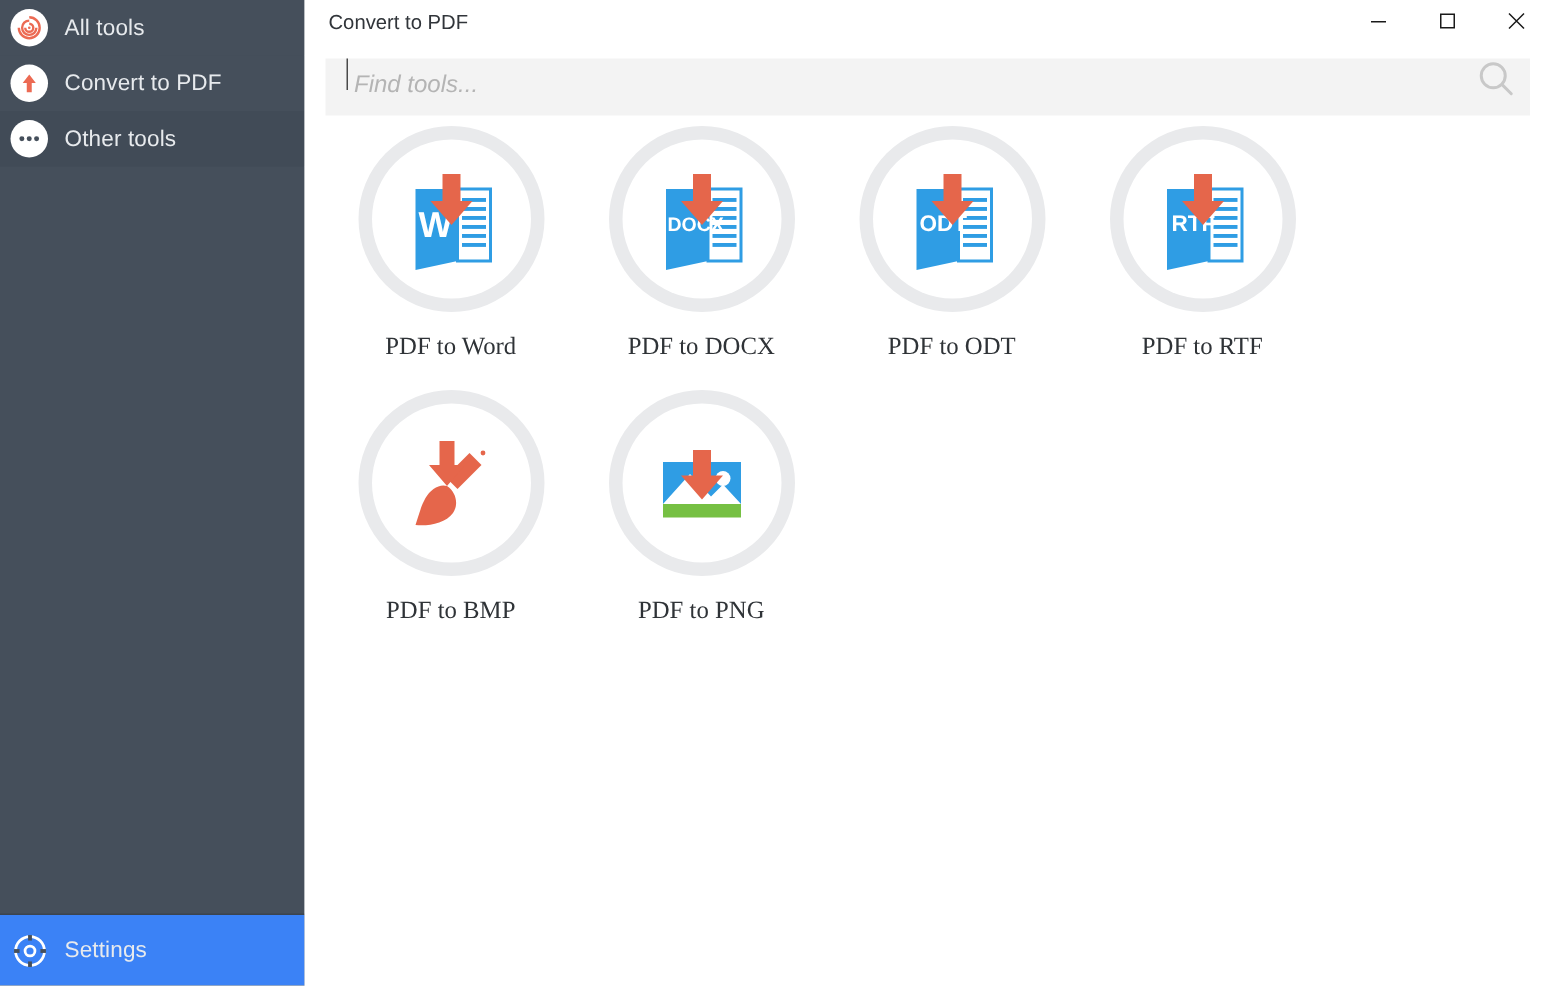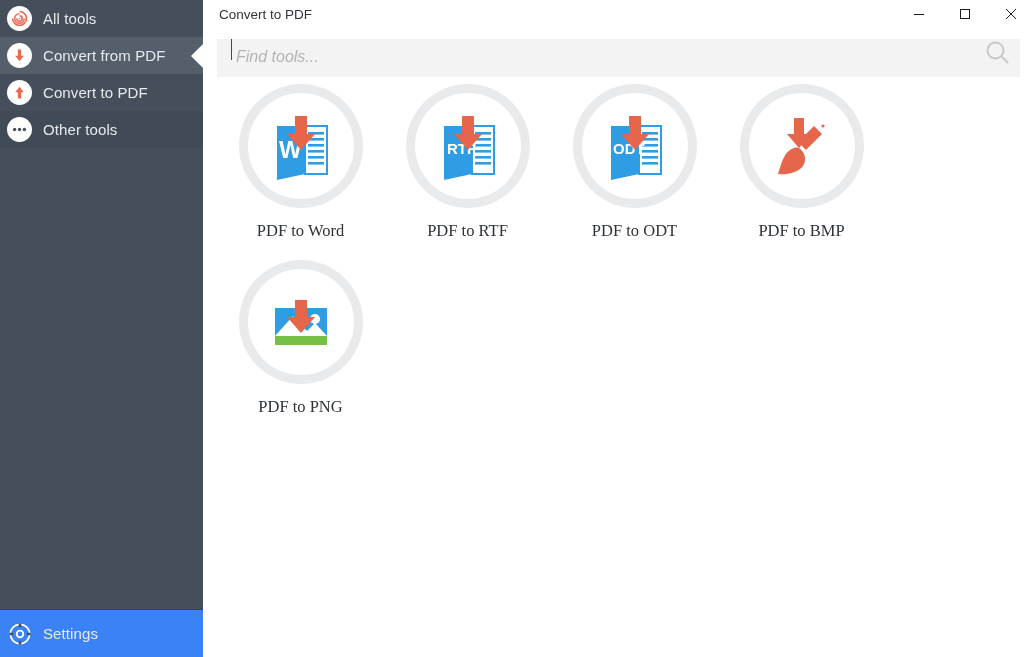--- a/index.html
+++ b/index.html
@@ -207,30 +207,20 @@
             <circle cx="12" cy="12" r="11" fill="#ffffff"></circle>
             <path d="M12 3.2a8.8 8.8 0 1 1-8.8 8.8" fill="none" stroke="#ec6a53" stroke-width="2"></path>
             <path d="M12 6a6 6 0 1 0 6 6" fill="none" stroke="#ec6a53" stroke-width="2"></path>
             <path d="M12 8.6a3.4 3.4 0 1 1-3.4 3.4" fill="none" stroke="#ec6a53" stroke-width="2"></path>
             <circle cx="12" cy="12" r="1.1" fill="#ec6a53"></circle>
           </svg>
         </span>
         <span class="label">All tools</span>
       </div>
 
-      <div class="nav-item active">
-        <span class="ico">
-          <svg width="21" height="21" viewBox="0 0 24 24">
-            <circle cx="12" cy="12" r="12" fill="#ffffff"></circle>
-            <path d="M10.1 5.2h3.8v7.0h3.1L12 18.6 7.0 12.2h3.1z" fill="#ec6a53"></path>
-          </svg>
-        </span>
-        <span class="label">Convert from PDF</span>
-        <span class="caret"></span>
-      </div>
 
       <div class="nav-item alt">
         <span class="ico">
           <svg width="21" height="21" viewBox="0 0 24 24">
             <circle cx="12" cy="12" r="12" fill="#ffffff"></circle>
             <path d="M10.1 18.8h3.8v-7.0h3.1L12 5.4 7.0 11.8h3.1z" fill="#ec6a53"></path>
           </svg>
         </span>
         <span class="label">Convert to PDF</span>
       </div>
@@ -320,21 +310,64 @@
               <path d="M12 16 h28 v48 l-28 6 z" fill="#2f9de4"></path>
               <text x="14" y="48" font-family="Liberation Sans, sans-serif" font-size="24" font-weight="bold" fill="#ffffff">W</text>
               <path d="M30 6 h12 v18 h8 L36 40 22 24 h8 z" fill="#e5664b"></path>
             </svg>
           </div>
         </div>
         <div class="tool-label">PDF to Word</div>
       </div>
 
 
-
+      <div class="tool">
+        <div class="tool-disc">
+          <div class="tool-glyph">
+            <svg width="72" height="72" viewBox="0 0 72 72">
+              <path d="M40 16 h22 v48 h-22 z" fill="#ffffff" stroke="#2f9de4" stroke-width="2"></path>
+              <g fill="#2f9de4">
+                <rect x="43" y="22" width="16" height="2.6"></rect>
+                <rect x="43" y="28" width="16" height="2.6"></rect>
+                <rect x="43" y="34" width="16" height="2.6"></rect>
+                <rect x="43" y="40" width="16" height="2.6"></rect>
+                <rect x="43" y="46" width="16" height="2.6"></rect>
+                <rect x="43" y="52" width="16" height="2.6"></rect>
+              </g>
+              <path d="M12 16 h28 v48 l-28 6 z" fill="#2f9de4"></path>
+              <text x="13" y="44" font-family="Liberation Sans, sans-serif" font-size="13" font-weight="bold" fill="#ffffff">DOCX</text>
+              <path d="M30 6 h12 v18 h8 L36 40 22 24 h8 z" fill="#e5664b"></path>
+            </svg>
+          </div>
+        </div>
+        <div class="tool-label">PDF to DOCX</div>
+      </div>
+
+
+      <div class="tool">
+        <div class="tool-disc">
+          <div class="tool-glyph">
+            <svg width="72" height="72" viewBox="0 0 72 72">
+              <path d="M40 16 h22 v48 h-22 z" fill="#ffffff" stroke="#2f9de4" stroke-width="2"></path>
+              <g fill="#2f9de4">
+                <rect x="43" y="22" width="16" height="2.6"></rect>
+                <rect x="43" y="28" width="16" height="2.6"></rect>
+                <rect x="43" y="34" width="16" height="2.6"></rect>
+                <rect x="43" y="40" width="16" height="2.6"></rect>
+                <rect x="43" y="46" width="16" height="2.6"></rect>
+                <rect x="43" y="52" width="16" height="2.6"></rect>
+              </g>
+              <path d="M12 16 h28 v48 l-28 6 z" fill="#2f9de4"></path>
+              <text x="14" y="44" font-family="Liberation Sans, sans-serif" font-size="15" font-weight="bold" fill="#ffffff">ODT</text>
+              <path d="M30 6 h12 v18 h8 L36 40 22 24 h8 z" fill="#e5664b"></path>
+            </svg>
+          </div>
+        </div>
+        <div class="tool-label">PDF to ODT</div>
+      </div>
 
       <div class="tool">
         <div class="tool-disc">
           <div class="tool-glyph">
             <svg width="72" height="72" viewBox="0 0 72 72">
               <path d="M40 16 h22 v48 h-22 z" fill="#ffffff" stroke="#2f9de4" stroke-width="2"></path>
               <g fill="#2f9de4">
                 <rect x="43" y="22" width="16" height="2.6"></rect>
                 <rect x="43" y="28" width="16" height="2.6"></rect>
                 <rect x="43" y="34" width="16" height="2.6"></rect>
@@ -348,42 +381,20 @@
             </svg>
           </div>
         </div>
         <div class="tool-label">PDF to RTF</div>
       </div>
 
       <div class="tool">
         <div class="tool-disc">
           <div class="tool-glyph">
             <svg width="72" height="72" viewBox="0 0 72 72">
-              <path d="M40 16 h22 v48 h-22 z" fill="#ffffff" stroke="#2f9de4" stroke-width="2"></path>
-              <g fill="#2f9de4">
-                <rect x="43" y="22" width="16" height="2.6"></rect>
-                <rect x="43" y="28" width="16" height="2.6"></rect>
-                <rect x="43" y="34" width="16" height="2.6"></rect>
-                <rect x="43" y="40" width="16" height="2.6"></rect>
-                <rect x="43" y="46" width="16" height="2.6"></rect>
-                <rect x="43" y="52" width="16" height="2.6"></rect>
-              </g>
-              <path d="M12 16 h28 v48 l-28 6 z" fill="#2f9de4"></path>
-              <text x="14" y="44" font-family="Liberation Sans, sans-serif" font-size="15" font-weight="bold" fill="#ffffff">ODT</text>
-              <path d="M30 6 h12 v18 h8 L36 40 22 24 h8 z" fill="#e5664b"></path>
-            </svg>
-          </div>
-        </div>
-        <div class="tool-label">PDF to ODT</div>
-      </div>
-
-      <div class="tool">
-        <div class="tool-disc">
-          <div class="tool-glyph">
-            <svg width="72" height="72" viewBox="0 0 72 72">
               <g fill="#e5664b">
                 <path d="M48 16 l8 8 -16 16 -8 -8 z"></path>
                 <path d="M33 38 c6 4 8 12 4 18 -5 7 -17 9 -25 8 3 -9 5 -19 12 -24 3 -2 6 -3 9 -2 z"></path>
                 <path d="M28 8 h10 v16 h7 L33 38 21 24 h7 z"></path>
                 <circle cx="57" cy="16" r="1.6"></circle>
               </g>
             </svg>
           </div>
         </div>
         <div class="tool-label">PDF to BMP</div>

